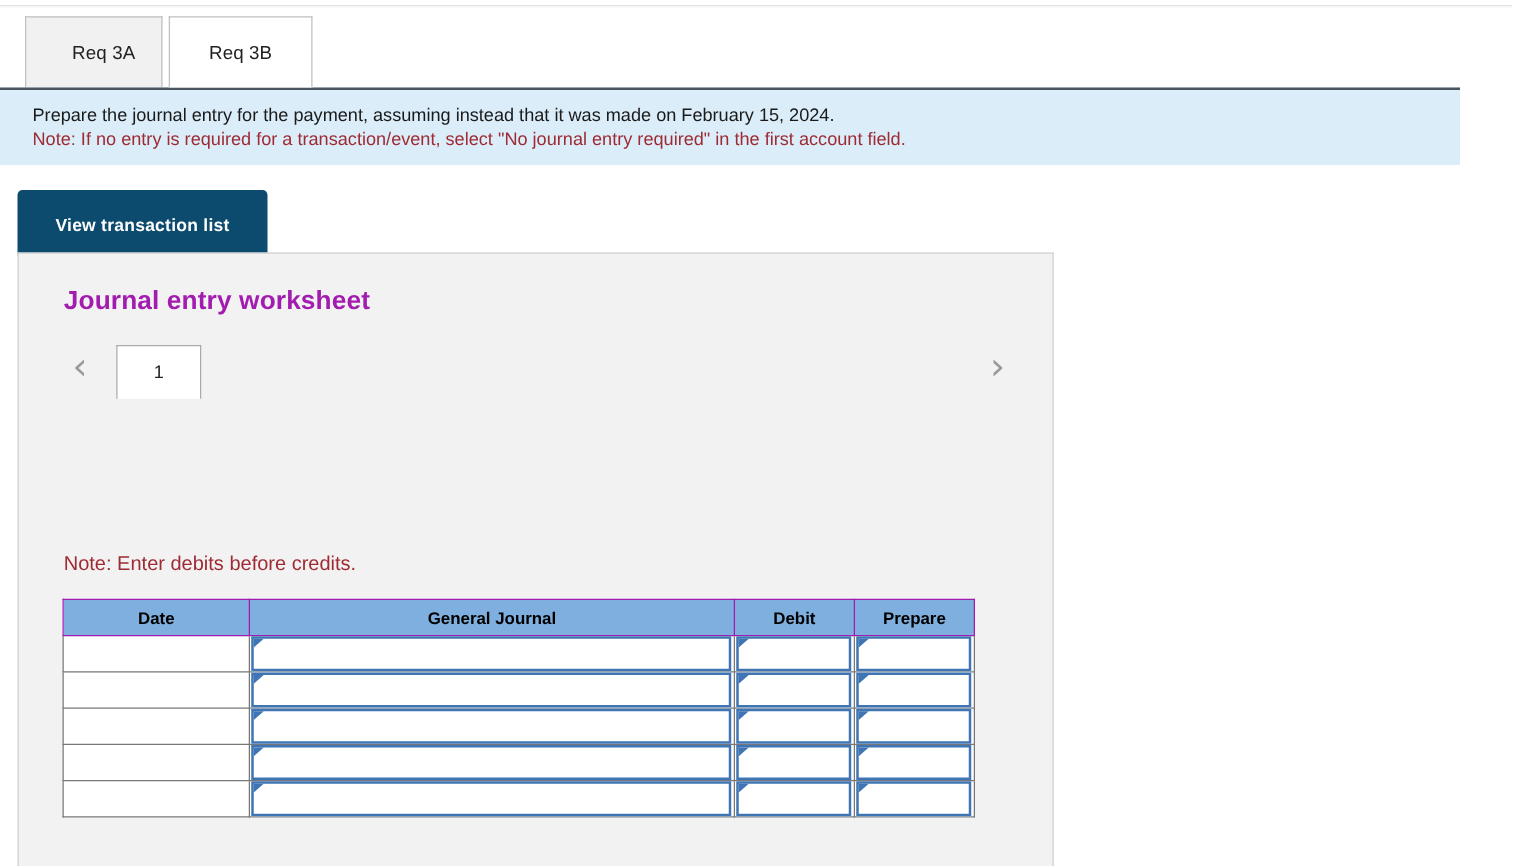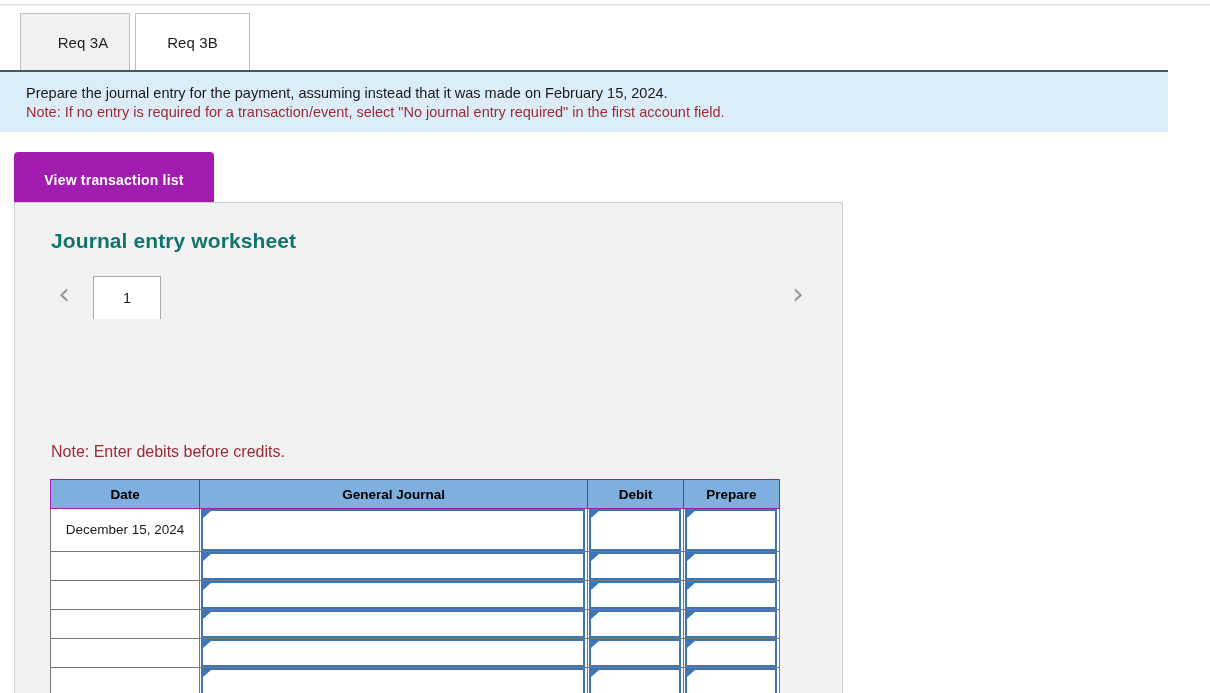--- a/index.html
+++ b/index.html
@@ -92,21 +92,21 @@
     line-height: 19px;
     white-space: nowrap;
   }
 
   
   .btn-view {
     position: absolute;
     left: 14px; top: 152px;
     width: 200px;
     height: 55px;
-    background: #a21caf;
+    background: #0c4a6e;
     border: none;
     border-radius: 4px;
     color: #ffffff;
     font-family: "Liberation Sans", sans-serif;
     font-size: 14px;
     font-weight: bold;
     cursor: pointer;
     letter-spacing: .2px;
   }
 
@@ -120,21 +120,21 @@
     border: 1px solid #cfcfcf;
     border-bottom: none;
     box-sizing: border-box;
     overflow: hidden;
   }
   .panel-title {
     position: absolute;
     left: 36px; top: 26px;
     font-size: 21px;
     font-weight: bold;
-    color: #0f766e;
+    color: #a21caf;
     letter-spacing: .1px;
   }
 
   
   .pager {
     position: absolute;
     left: 0; top: 68px;
     width: 829px;
     height: 48px;
   }
@@ -314,22 +314,22 @@
       </colgroup>
       <thead>
         <tr>
           <th>Date</th>
           <th>General Journal</th>
           <th>Debit</th>
           <th>Prepare</th>
         </tr>
       </thead>
       <tbody>
-          <tr class="row-tall">
-            <td class="date-cell">December 15, 2024</td>
+          <tr class="row-short">
+            <td class="date-cell empty-date"></td>
             <td class="inp">
               <div class="cell-input-wrap">
                 <div class="cell-input">
                   <span class="marker"></span>
                 </div>
               </div>
             </td>
             <td class="inp">
               <div class="cell-input-wrap">
                 <div class="cell-input">
@@ -434,41 +434,17 @@
               </div>
             </td>
             <td class="inp">
               <div class="cell-input-wrap">
                 <div class="cell-input">
                   <span class="marker"></span>
                 </div>
               </div>
             </td>
           </tr>
-          <tr class="row-short">
-            <td class="date-cell empty-date"></td>
-            <td class="inp">
-              <div class="cell-input-wrap">
-                <div class="cell-input">
-                  <span class="marker"></span>
-                </div>
-              </div>
-            </td>
-            <td class="inp">
-              <div class="cell-input-wrap">
-                <div class="cell-input">
-                  <span class="marker"></span>
-                </div>
-              </div>
-            </td>
-            <td class="inp">
-              <div class="cell-input-wrap">
-                <div class="cell-input">
-                  <span class="marker"></span>
-                </div>
-              </div>
-            </td>
-          </tr>
         </tbody>
     </table>
 
   </div>
 </div>
 
 </body></html>

